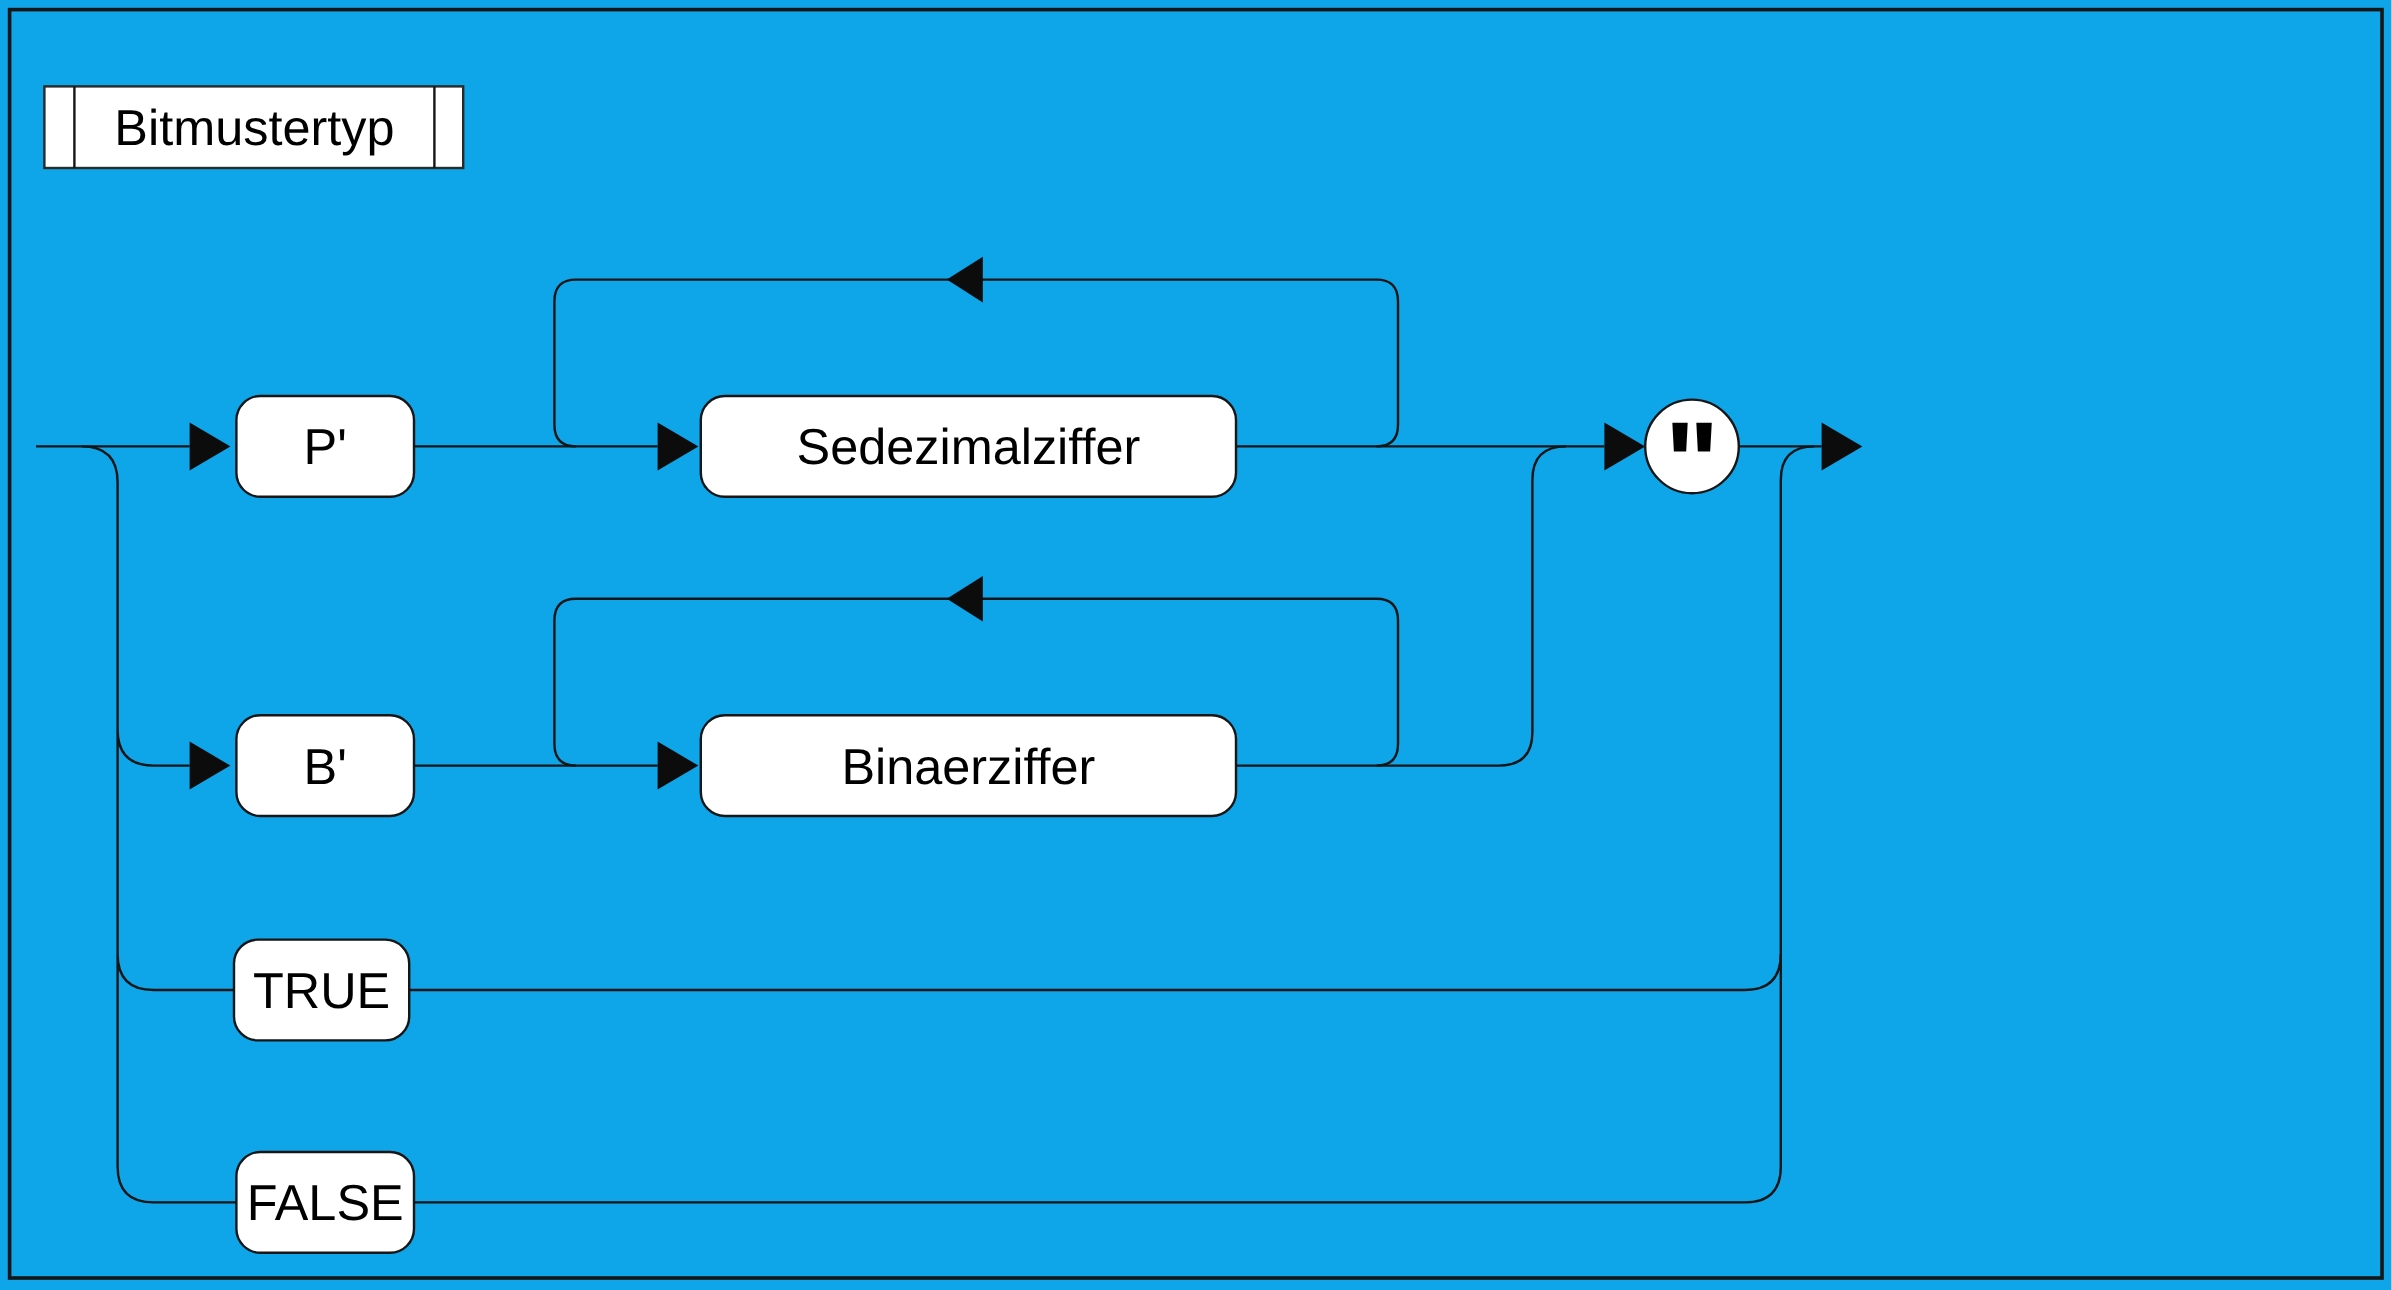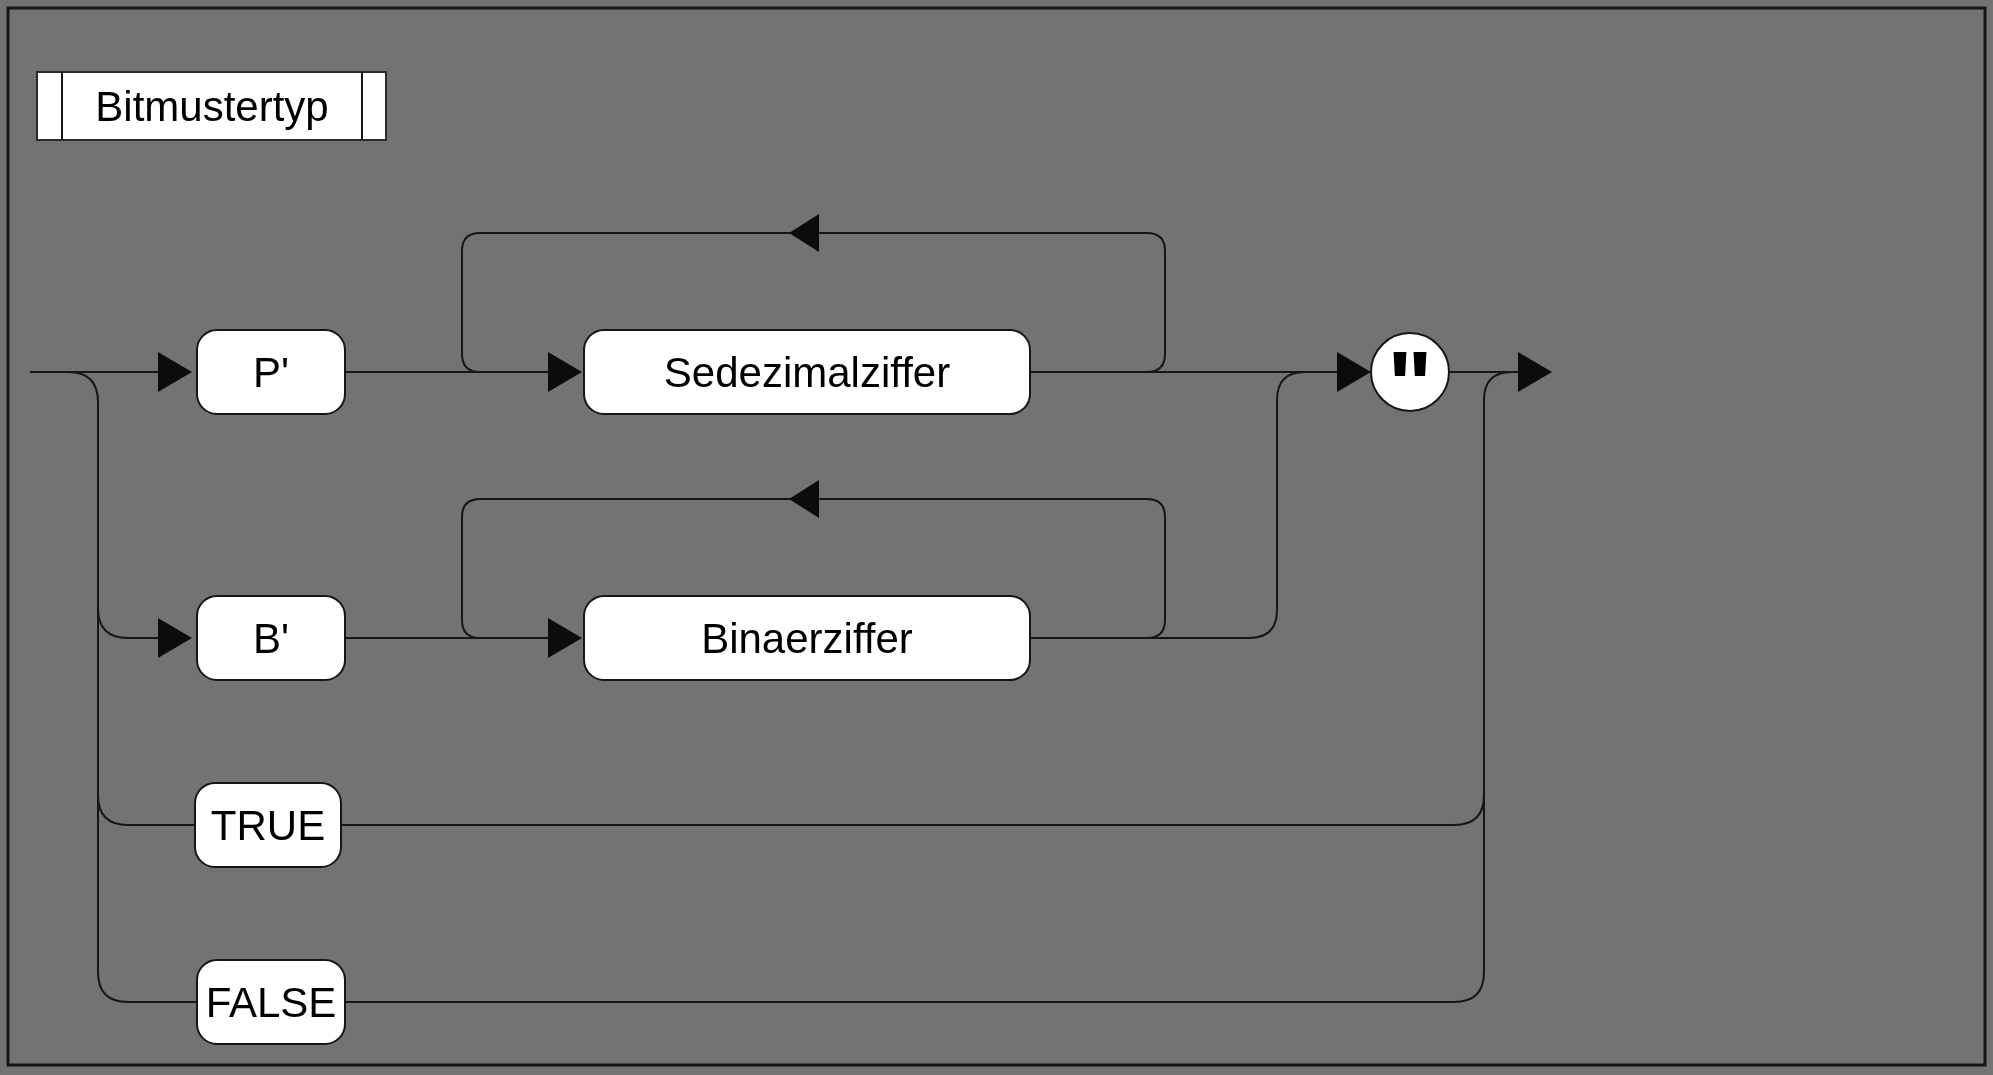--- a/index.html
+++ b/index.html
@@ -5,21 +5,21 @@
   html, body {
     margin: 0;
     padding: 0;
     background: #ffffff;
     overflow: hidden;
   }
   .stage {
     position: relative;
     width: 1993px;
     height: 1075px;
-    background: #737373;
+    background: #0ea5e9;
     font-family: "Liberation Sans", sans-serif;
   }
   svg { display: block; }
   .line {
     fill: none;
     stroke: #161616;
     stroke-width: 2;
     stroke-linecap: butt;
     stroke-linejoin: round;
   }

